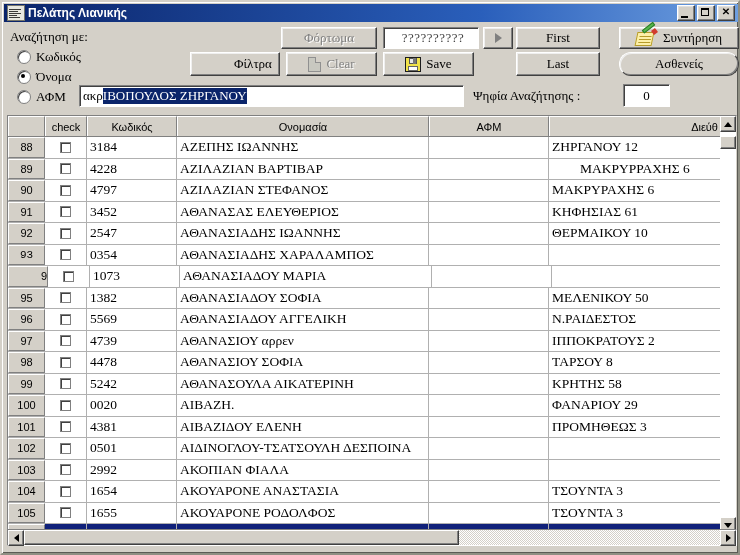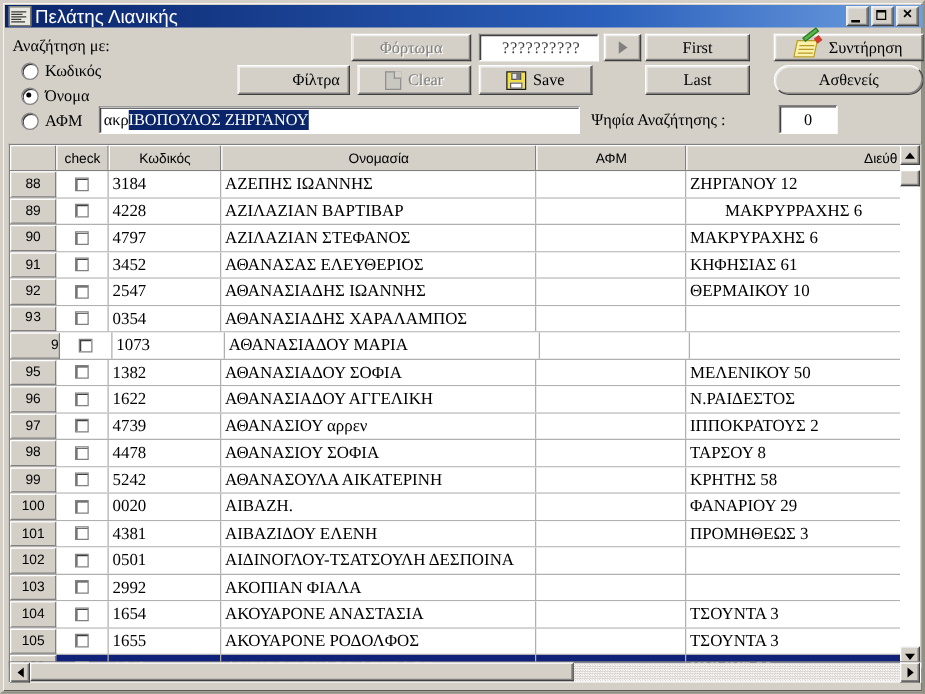--- a/index.html
+++ b/index.html
@@ -44,22 +44,22 @@
     overflow: hidden;
     flex: 0 0 auto;
   }
   .title-icon i {
     position: absolute; left: 1px; height: 1px; background: #3a3a38;
     display: block;
   }
   .title-text {
     color: #ffffff;
     font-family: "Liberation Sans", "DejaVu Sans", sans-serif;
-    font-size: 15px;
-    font-weight: normal;
+    font-size: 12px;
+    font-weight: bold;
     white-space: nowrap;
     letter-spacing: 0px;
   }
   .win-btns {
     margin-left: auto;
     display: flex;
     gap: 2px;
     padding-right: 2px;
   }
   .win-btn {
@@ -535,21 +535,21 @@
           <div class="c" style="width: 90px;">1382</div>
           <div class="c" style="width: 252px;">ΑΘΑΝΑΣΙΑΔΟΥ  ΣΟΦΙΑ</div>
           <div class="c" style="width: 120px;"></div>
           <div class="c" style="width: 173px;">ΜΕΛΕΝΙΚΟΥ  50</div>
         </div>
         <div class="grow">
           <div class="c rownum" style="width: 37px;">96</div>
           <div class="c chk" style="width: 42px;">
             <span class="cbox"></span>
           </div>
-          <div class="c" style="width: 90px;">1622</div>
+          <div class="c" style="width: 90px;">5569</div>
           <div class="c" style="width: 252px;">ΑΘΑΝΑΣΙΑΔΟΥ ΑΓΓΕΛΙΚΗ</div>
           <div class="c" style="width: 120px;"></div>
           <div class="c" style="width: 173px;">Ν.ΡΑΙΔΕΣΤΟΣ</div>
         </div>
         <div class="grow">
           <div class="c rownum" style="width: 37px;">97</div>
           <div class="c chk" style="width: 42px;">
             <span class="cbox"></span>
           </div>
           <div class="c" style="width: 90px;">4739</div>

